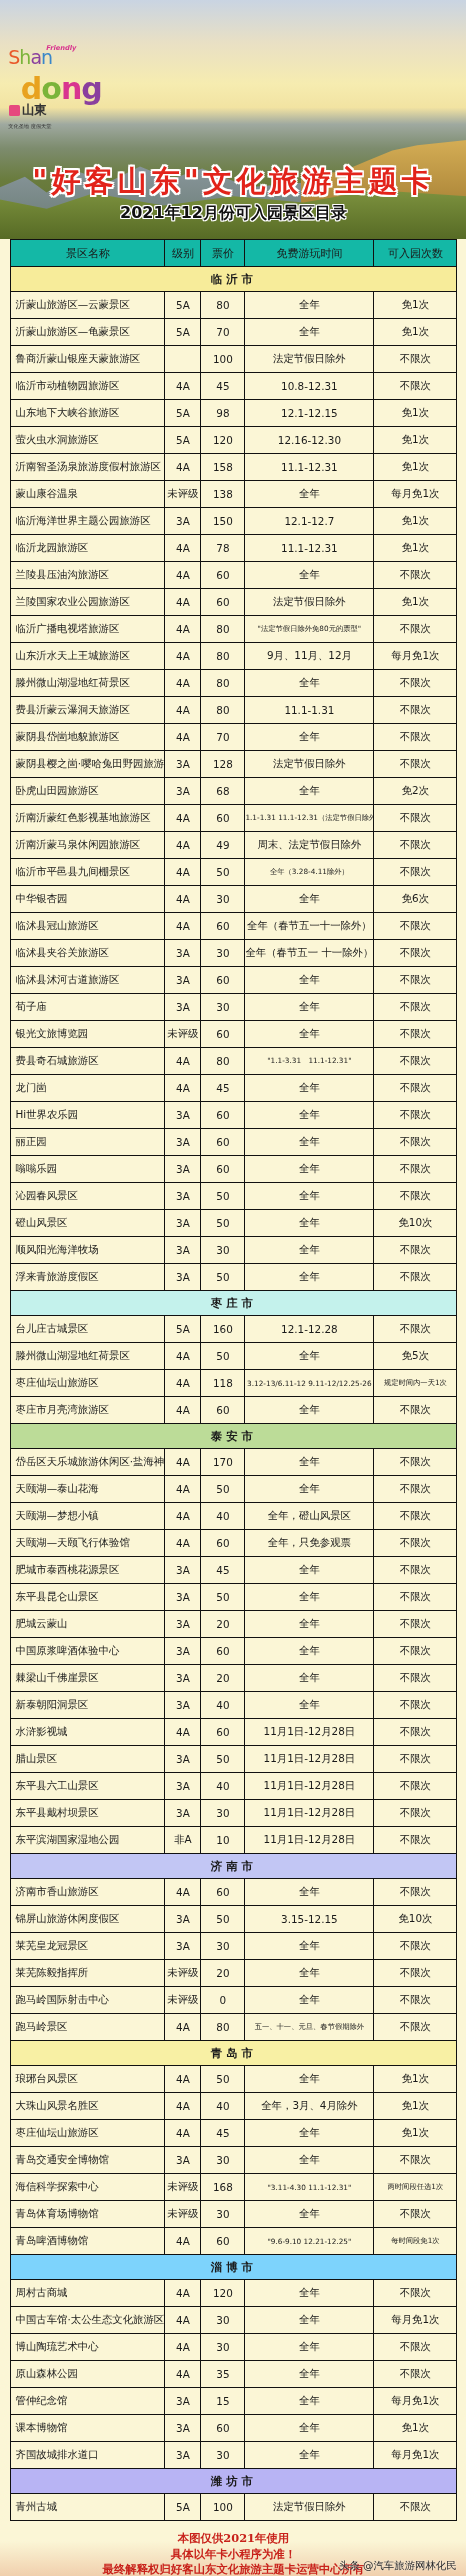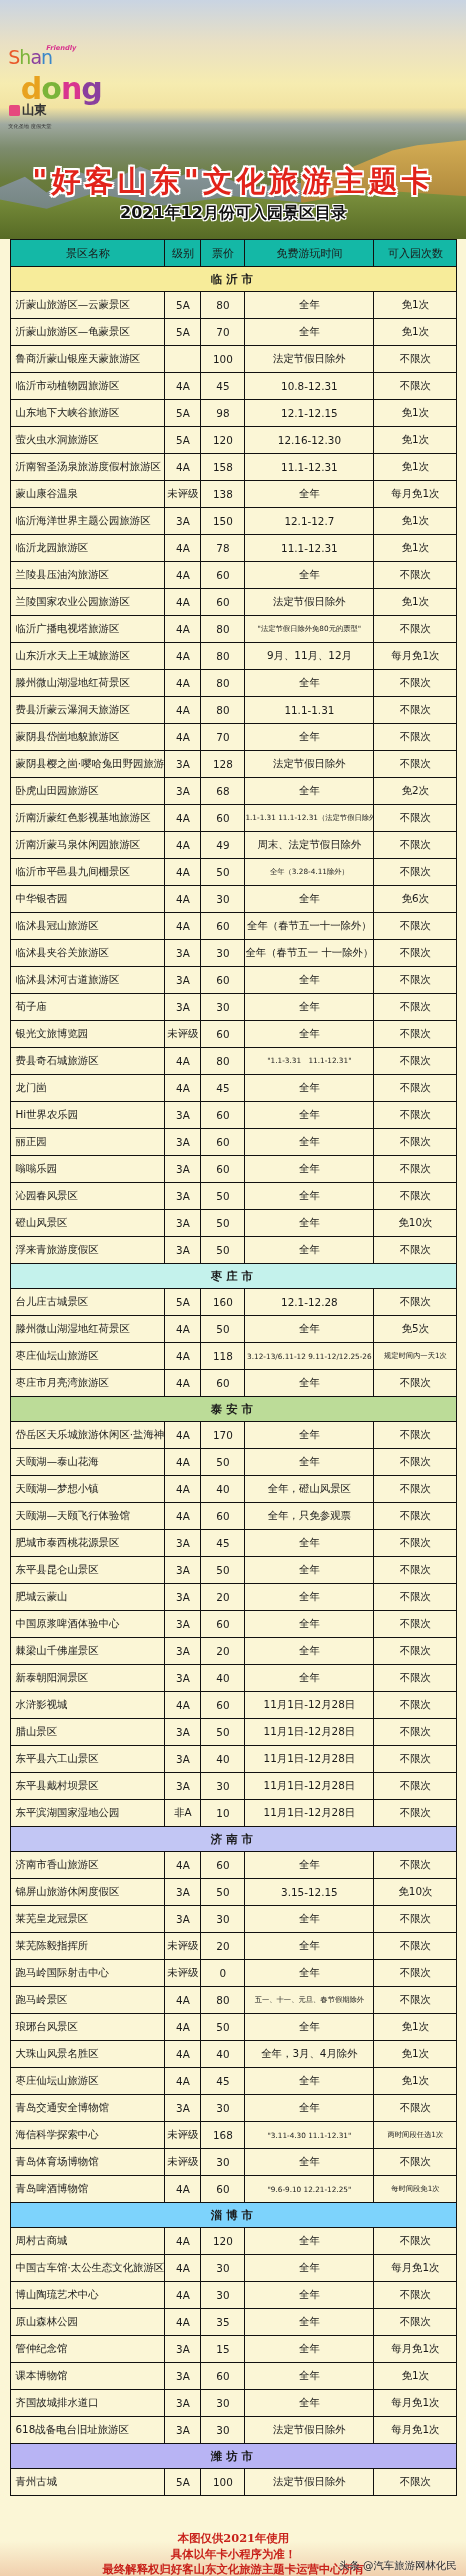--- a/index.html
+++ b/index.html
@@ -323,20 +323,27 @@
           <td class="c">不限次</td>
         </tr>
         <tr>
           <td class="name">磴山风景区</td>
           <td class="c">3A</td>
           <td class="c">50</td>
           <td class="c">全年</td>
           <td class="c">免10次</td>
         </tr>
         <tr>
+          <td class="name">顺风阳光海洋牧场</td>
+          <td class="c">3A</td>
+          <td class="c">30</td>
+          <td class="c">全年</td>
+          <td class="c">不限次</td>
+        </tr>
+        <tr>
           <td class="name">浮来青旅游度假区</td>
           <td class="c">3A</td>
           <td class="c">50</td>
           <td class="c">全年</td>
           <td class="c">不限次</td>
         </tr>
         <tr class="city">
           <td colspan="5" style="background: rgb(196, 242, 236);">枣庄市</td>
         </tr>
         <tr>
@@ -512,20 +519,23 @@
           <td class="c">0</td>
           <td class="c">全年</td>
           <td class="c">不限次</td>
         </tr>
         <tr>
           <td class="name">跑马岭景区</td>
           <td class="c">4A</td>
           <td class="c">80</td>
           <td class="c small">五一、十一、元旦、春节假期除外</td>
           <td class="c">不限次</td>
+        </tr>
+        <tr class="city">
+          <td colspan="5" style="background: rgb(248, 240, 164);">青岛市</td>
         </tr>
         <tr>
           <td class="name">琅琊台风景区</td>
           <td class="c">4A</td>
           <td class="c">50</td>
           <td class="c">全年</td>
           <td class="c">免1次</td>
         </tr>
         <tr>
           <td class="name">大珠山风景名胜区</td>
@@ -612,27 +622,20 @@
           <td class="c">3A</td>
           <td class="c">60</td>
           <td class="c">全年</td>
           <td class="c">免1次</td>
         </tr>
         <tr>
           <td class="name">齐国故城排水道口</td>
           <td class="c">3A</td>
           <td class="c">30</td>
           <td class="c">全年</td>
-          <td class="c">每月免1次</td>
-        </tr>
-        <tr>
-          <td class="name">618战备电台旧址旅游区</td>
-          <td class="c">3A</td>
-          <td class="c">30</td>
-          <td class="c">法定节假日除外</td>
           <td class="c">每月免1次</td>
         </tr>
         <tr class="city">
           <td colspan="5" style="background: rgb(184, 180, 244);">潍坊市</td>
         </tr>
         <tr>
           <td class="name">青州古城</td>
           <td class="c">5A</td>
           <td class="c">100</td>
           <td class="c">法定节假日除外</td>

